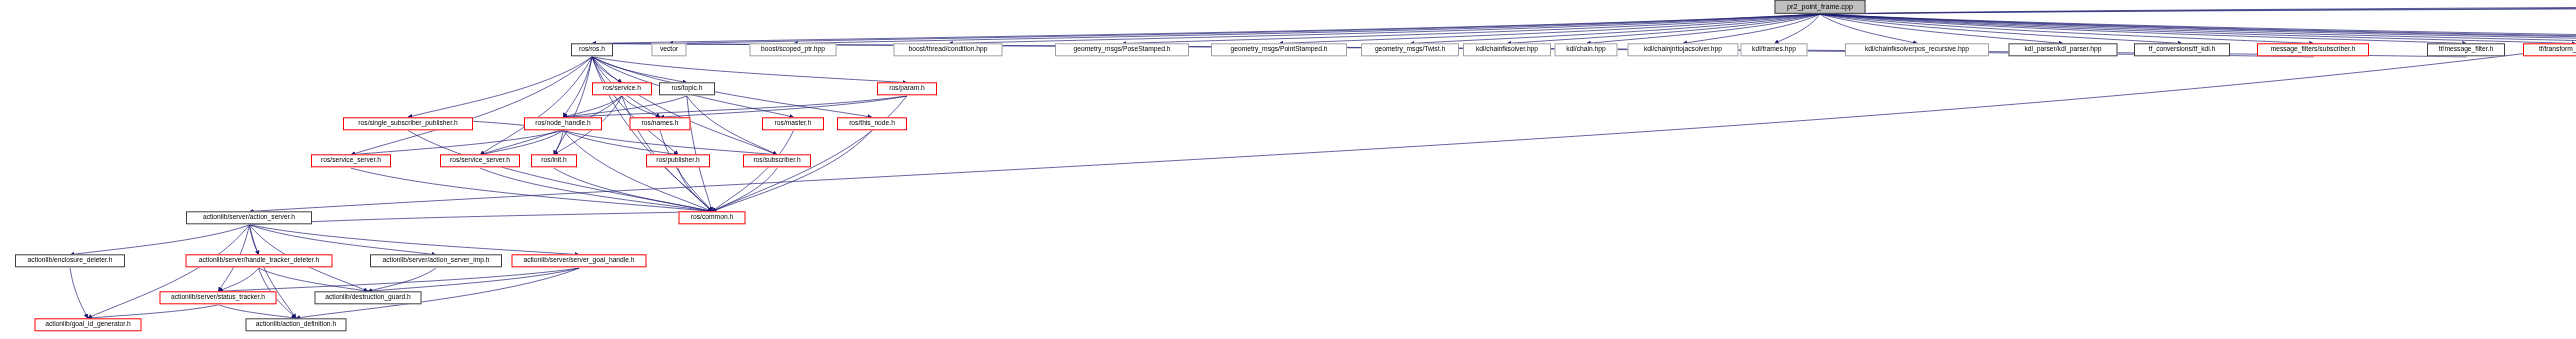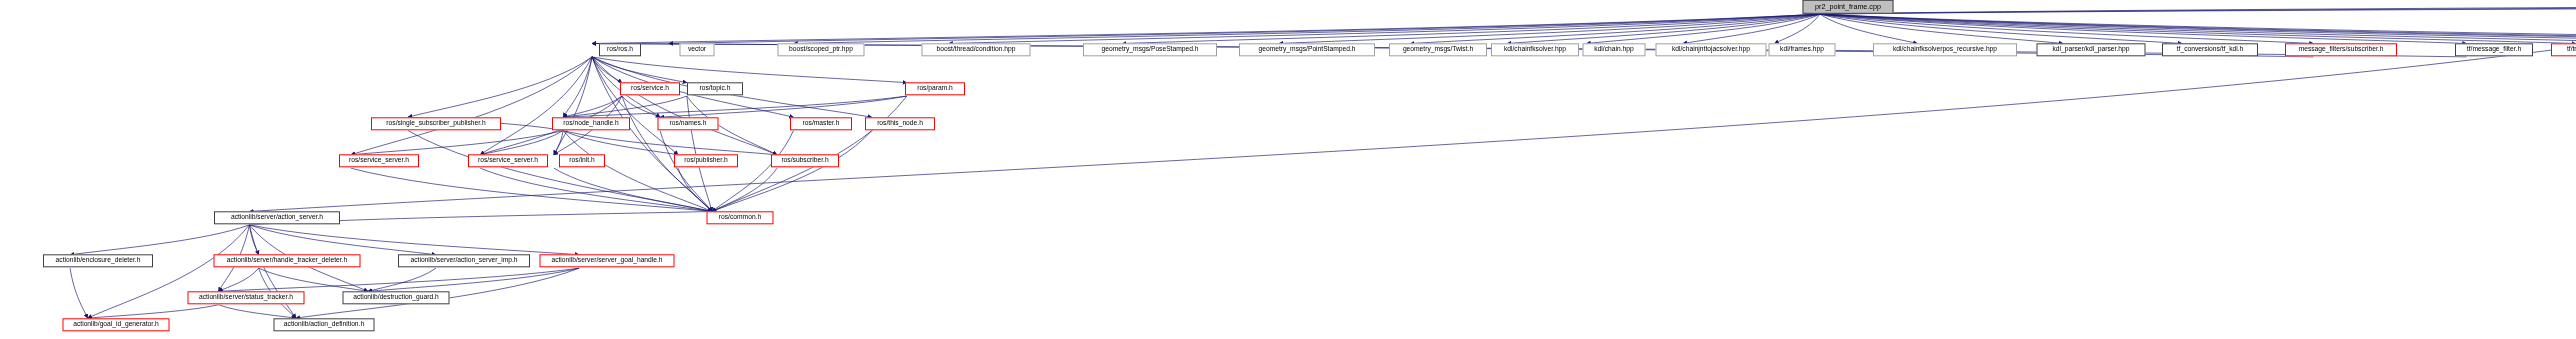--- a/index.html
+++ b/index.html
@@ -33,21 +33,20 @@
     height: 13.4px;
     padding: 0 4.1px;
     white-space: nowrap;
     font-size: 6.7px;
     line-height: 1;
     color: #000000;
     background: #ffffff;
     border: 0.5px solid #808080;
     transform: translate(-50%, -50%);
     z-index: 2;
-    margin-left: 28px;
   }
   .node.root {
     background: #bfbfbf;
     border: 0.5px solid #404040;
     font-size: 7.2px;
     height: 14.4px;
   }
   .node.hdr {
     border: 0.5px solid #404040;
   }

